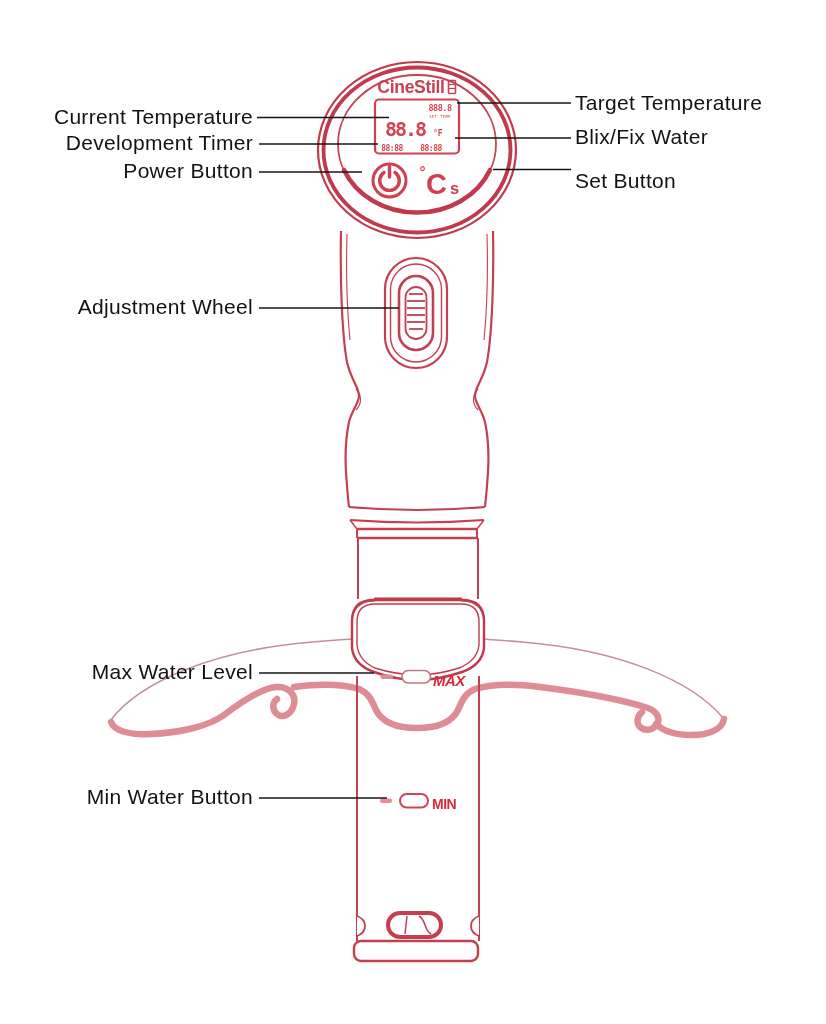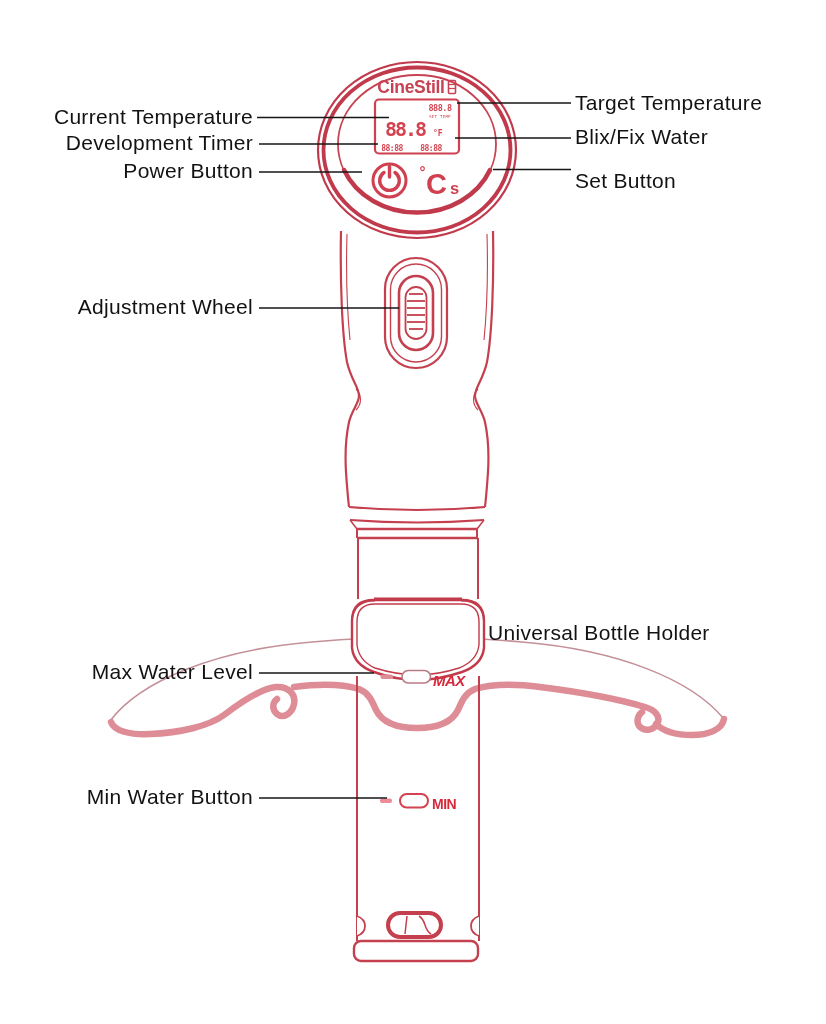--- a/index.html
+++ b/index.html
@@ -147,15 +147,14 @@
   <div class="callout-label align-right" style="right:573px;top:106px;">Current Temperature</div>
   <div class="callout-label align-right" style="right:573px;top:132px;">Development Timer</div>
   <div class="callout-label align-right" style="right:573px;top:160px;">Power Button</div>
   <div class="callout-label align-right" style="right:573px;top:296px;">Adjustment Wheel</div>
   <div class="callout-label align-right" style="right:573px;top:661px;">Max Water Level</div>
   <div class="callout-label align-right" style="right:573px;top:786px;">Min Water Button</div>
 
   <div class="callout-label" style="left:575px;top:92px;">Target Temperature</div>
   <div class="callout-label" style="left:575px;top:126px;">Blix/Fix Water</div>
   <div class="callout-label" style="left:575px;top:157px;margin-top:13px;">Set Button</div>
-  <div class="callout-label" style="left:488px;top:622px;">Universal Bottle Holder</div>
 
 </div>
 
 </body></html>

